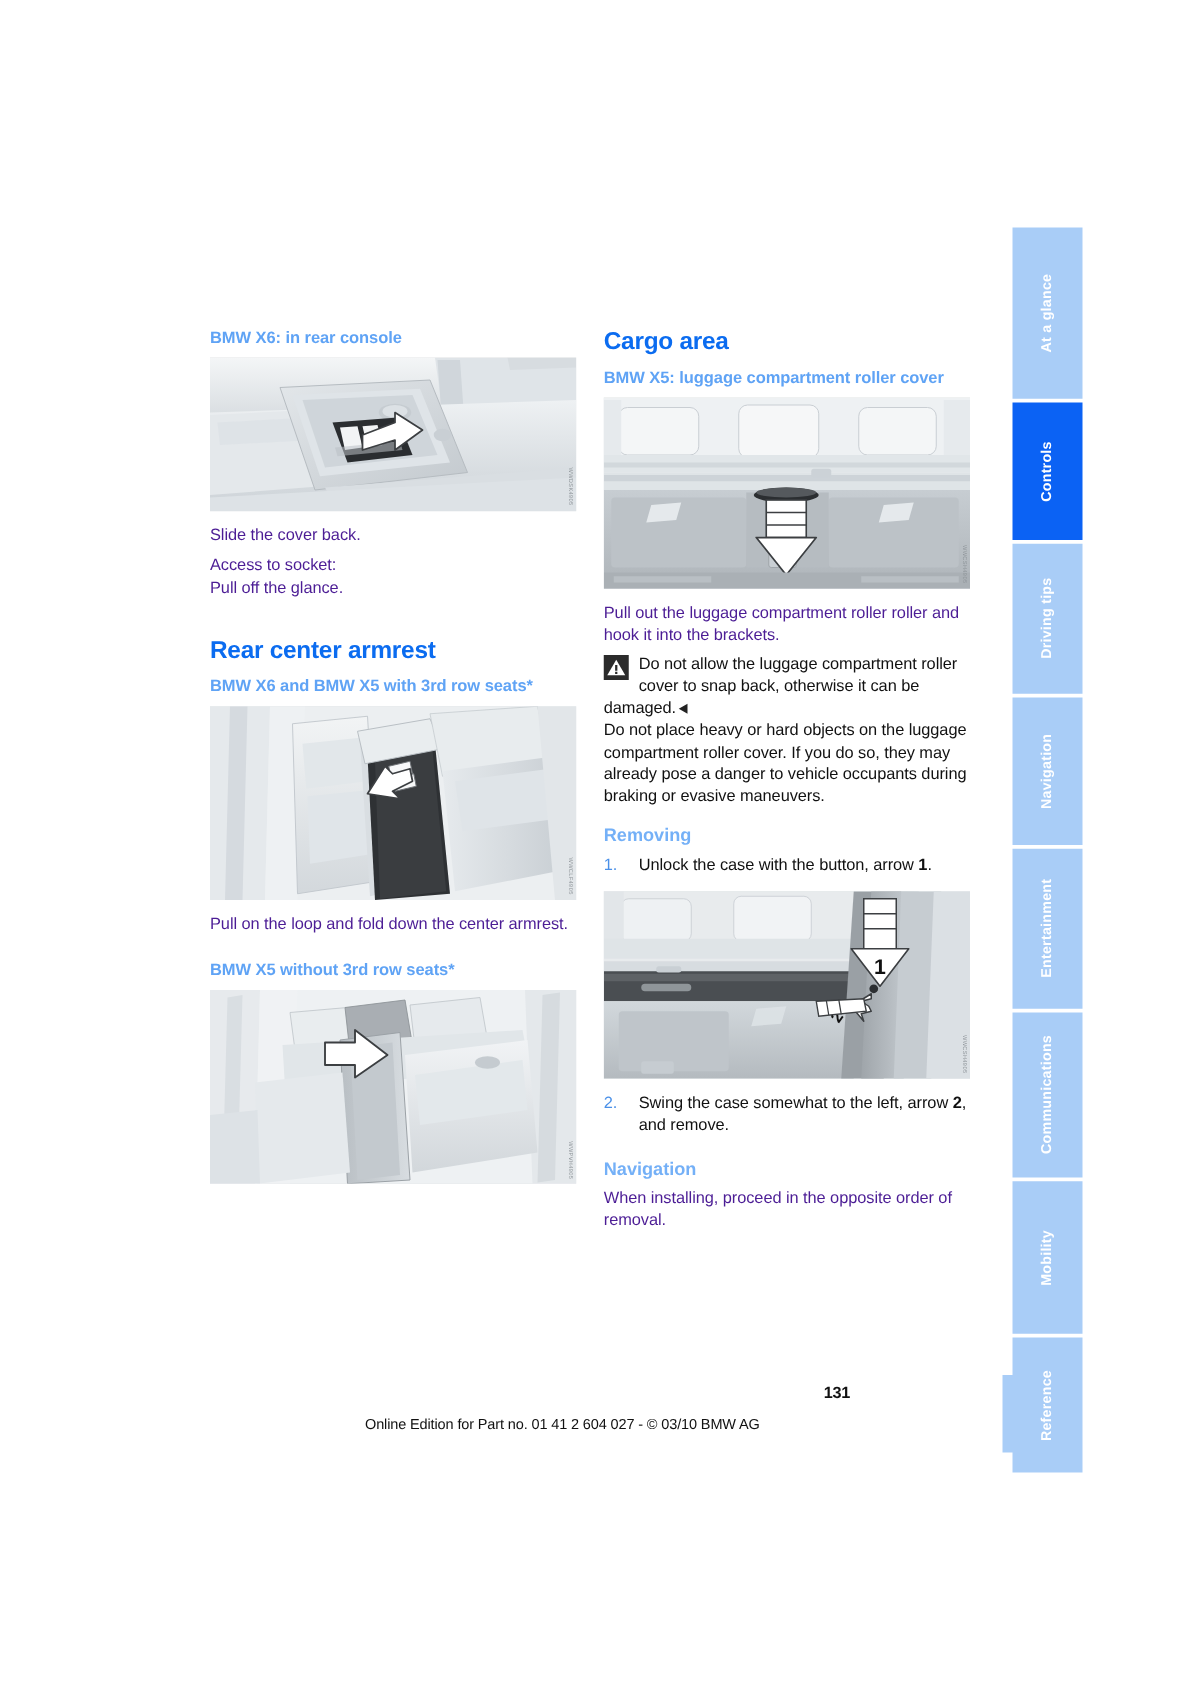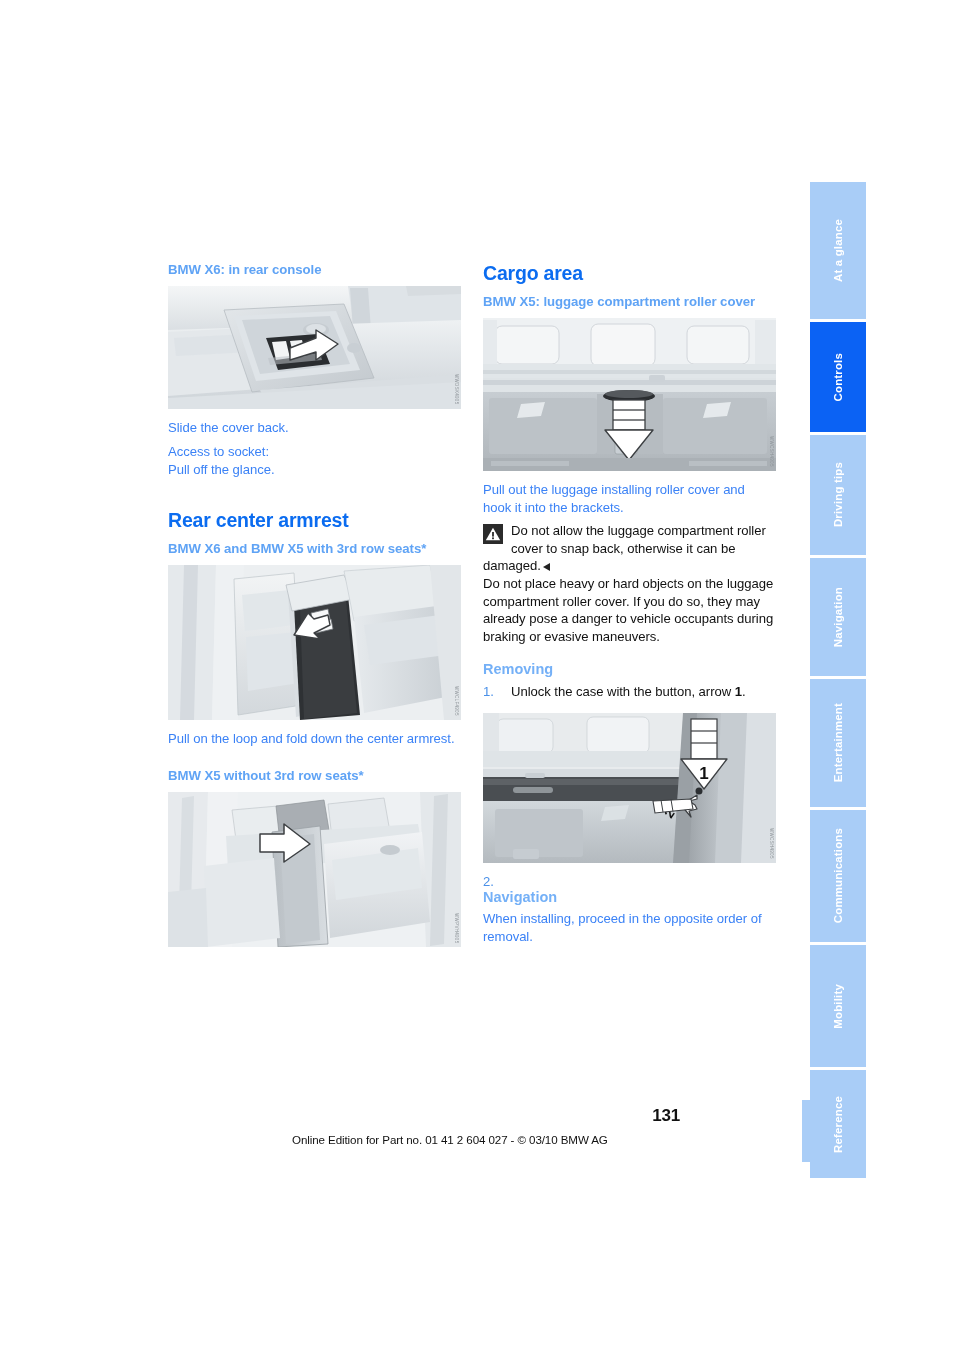--- a/index.html
+++ b/index.html
@@ -56,21 +56,21 @@
     font-weight: bold;
     line-height: 1.25;
     margin: 0 0 4px 0;
   }
   .spacer-lg { height: 24px; }
   .spacer-md { height: 15px; }
   .spacer-sm { height: 9px; }
 
   
   p.body {
-    color: #3b82f6;
+    color: #4c1d95;
     font-size: 13.1px;
     line-height: 1.345;
     margin: 0 0 6px 0;
     letter-spacing: -0.05px;
   }
   p.body.tight { margin-bottom: 1px; }
   p.body:last-child { margin-bottom: 0; }
 
   
   .numlist { margin: 0; padding: 0; list-style: none; }
@@ -180,21 +180,21 @@
   #footer {
     position: absolute;
     left: 0;
     top: 1106px;
     width: 810px;
   }
   #pageno {
     position: absolute;
     right: 130px;
     top: 0;
-    font-size: 17px;
+    font-size: 13px;
     font-weight: bold;
     color: #111;
     letter-spacing: -0.2px;
   }
   #edition {
     position: absolute;
     left: 292px;
     top: 27px;
     font-size: 11.6px;
     color: #111;
@@ -431,21 +431,21 @@
           <path d="M122,112 L170,112 L146,142 Z" fill="#ffffff" stroke="#3c3f42" stroke-width="1.4" stroke-linejoin="round"></path>
         </g>
 
         <rect x="0" y="140" width="293" height="13" fill="#aab0b5"></rect>
         <rect x="8" y="143" width="78" height="5" fill="#b9bfc4"></rect>
         <rect x="206" y="143" width="78" height="5" fill="#b9bfc4"></rect>
       </svg>
       <div class="wm">WWCSH4905</div>
     </div>
 
-    <p class="body">Pull out the luggage installing roller cover and hook it into the brackets.</p>
+    <p class="body">Pull out the luggage compartment roller roller and hook it into the brackets.</p>
 
     <div class="warn-wrap">
       <div class="warn-icon">
         <svg width="16" height="14" viewBox="0 0 16 14" aria-hidden="true">
           <path d="M8,0.8 L15.2,13.2 L0.8,13.2 Z" fill="#ffffff"></path>
           <rect x="7.1" y="5.0" width="1.8" height="4.6" fill="#2b2b2b"></rect>
           <rect x="7.1" y="10.4" width="1.8" height="1.8" fill="#2b2b2b"></rect>
         </svg>
       </div>
       <p class="warn-text"><span>Do not allow the luggage compartment roller cover to snap back, otherwise it can be damaged.</span><span class="warn-end"></span></p>
@@ -517,20 +517,21 @@
           <line x1="178" y1="87" x2="180" y2="99" stroke="#3c3f42" stroke-width="1"></line>
           <line x1="188" y1="86.5" x2="190" y2="98.5" stroke="#3c3f42" stroke-width="1"></line>
         </g>
       </svg>
       <div class="wm">WWCSH4905</div>
     </div>
 
     <ol class="numlist">
       <li>
         <span class="num">2.</span>
+        <span>Swing the case somewhat to the left, arrow <b>2</b>, and remove.</span>
       </li>
     </ol>
 
     <div class="spacer-md"></div>
 
     <h3 class="h3">Navigation</h3>
 
     <p class="body">When installing, proceed in the opposite order of removal.</p>
   </div>
 

